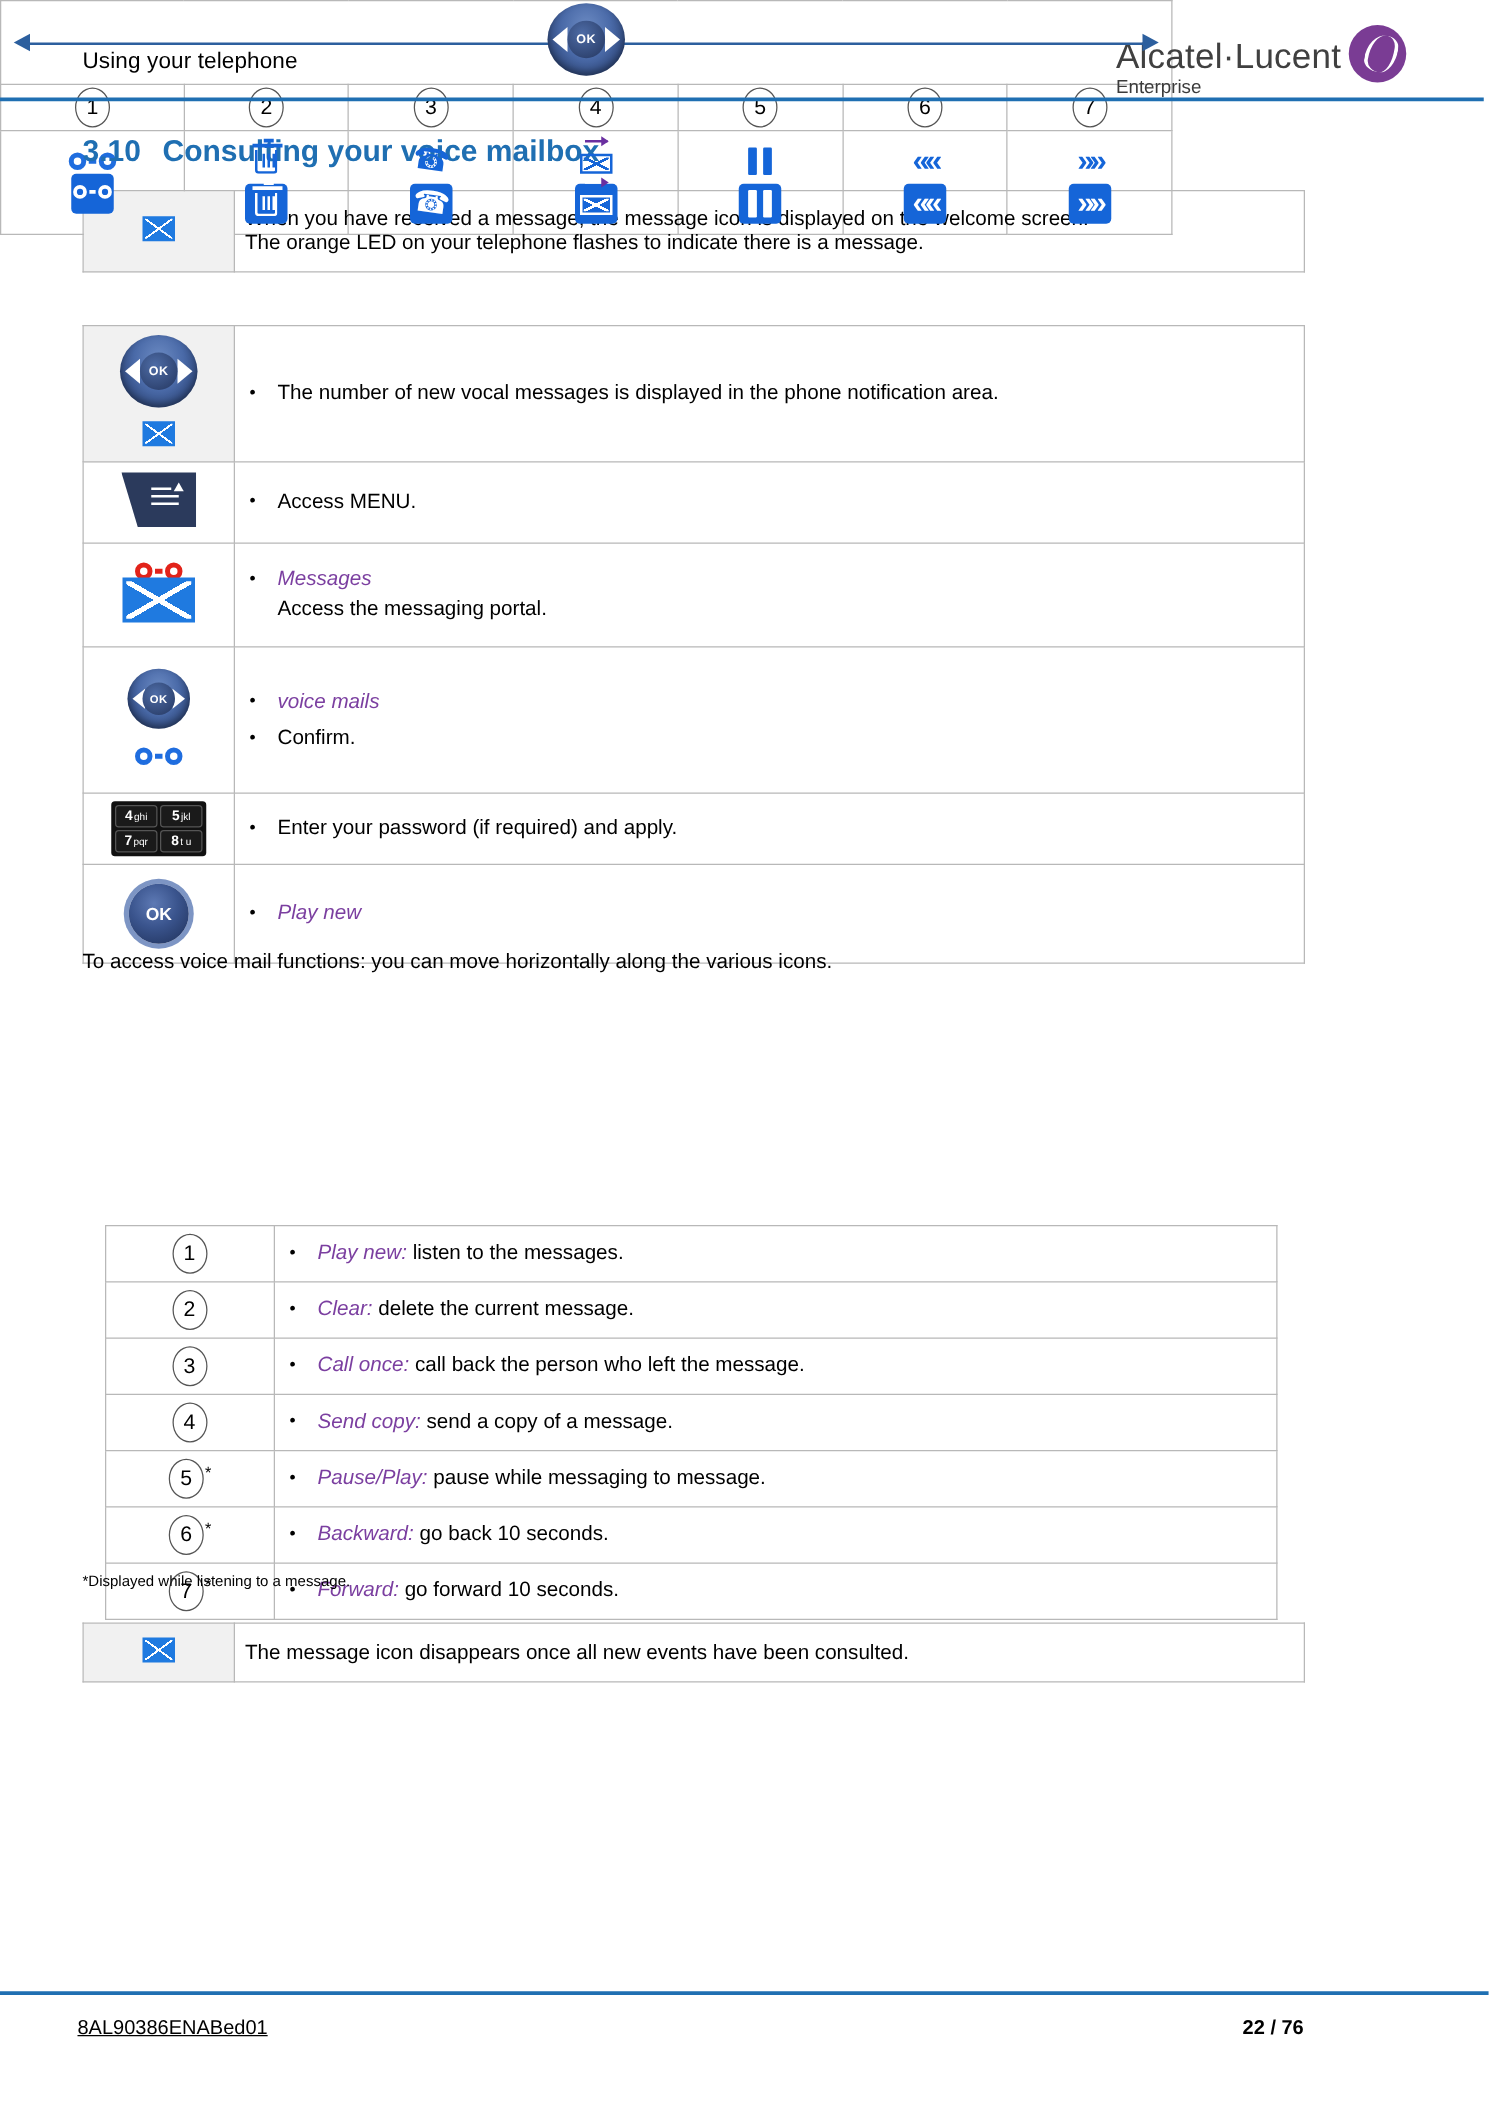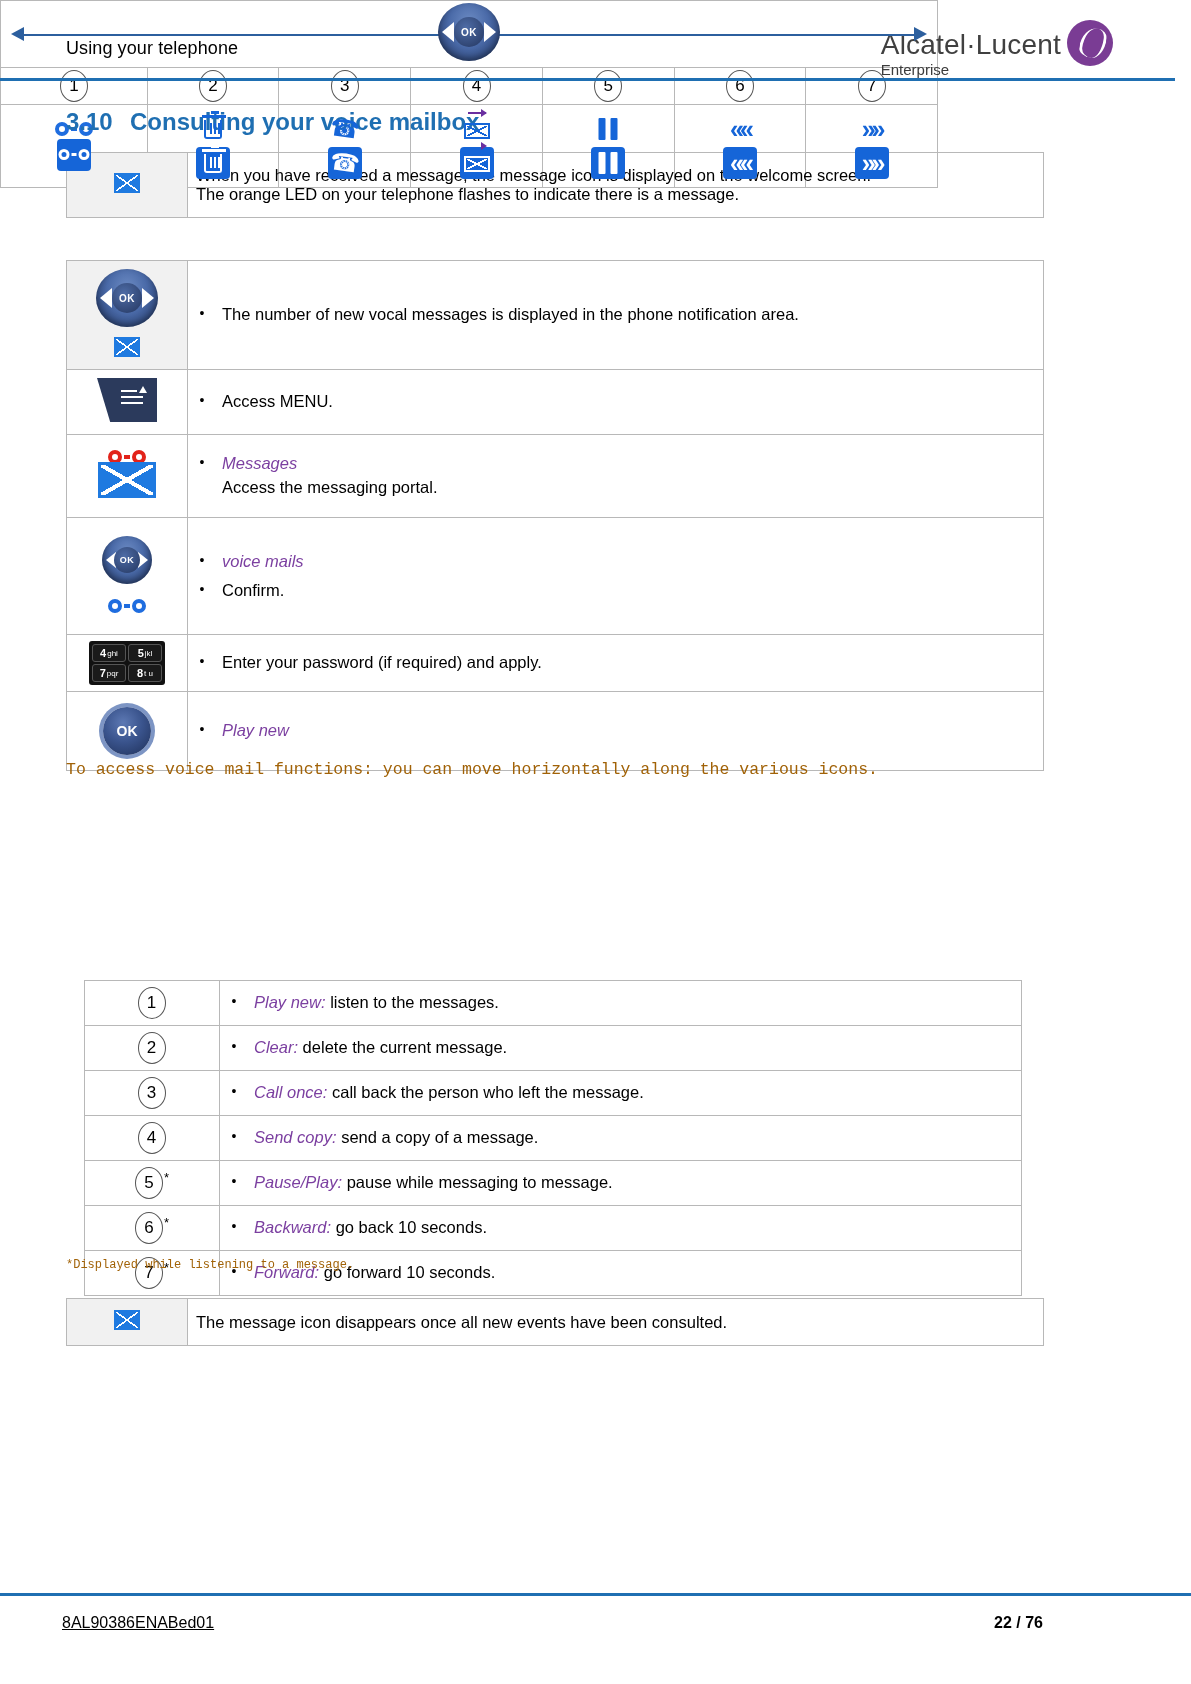--- a/index.html
+++ b/index.html
@@ -19,21 +19,21 @@
   
   .page {
     position: absolute;
     inset: 0;
     padding: 0;
   }
 
   
   .header {
     position: absolute;
-    top: 0; left: 0; right: 16px;
+    top: 0; left: 0; right: 4px;
     height: 92px;
   }
   .header-title {
     position: absolute;
     left: 66px;
     top: 38px;
     font-size: 18px;
     color: #000;
     letter-spacing: 0.1px;
   }
@@ -217,22 +217,21 @@
   .star {
     font-size: 13px;
     vertical-align: super;
     margin-left: 1px;
   }
 
   
   .para {
     position: absolute;
     font-size: 16.5px;
-    color: #a16207;
-    font-family: Liberation Mono, monospace;
+    color: #000000;
   }
   #para-access { left: 66px; top: 760px; }
   #para-footnote { left: 66px; top: 1258px; font-size: 12px; }
 
   
   .footer-rule {
     position: absolute;
     left: 0; right: 0;
     bottom: 88px;
     height: 3px;

